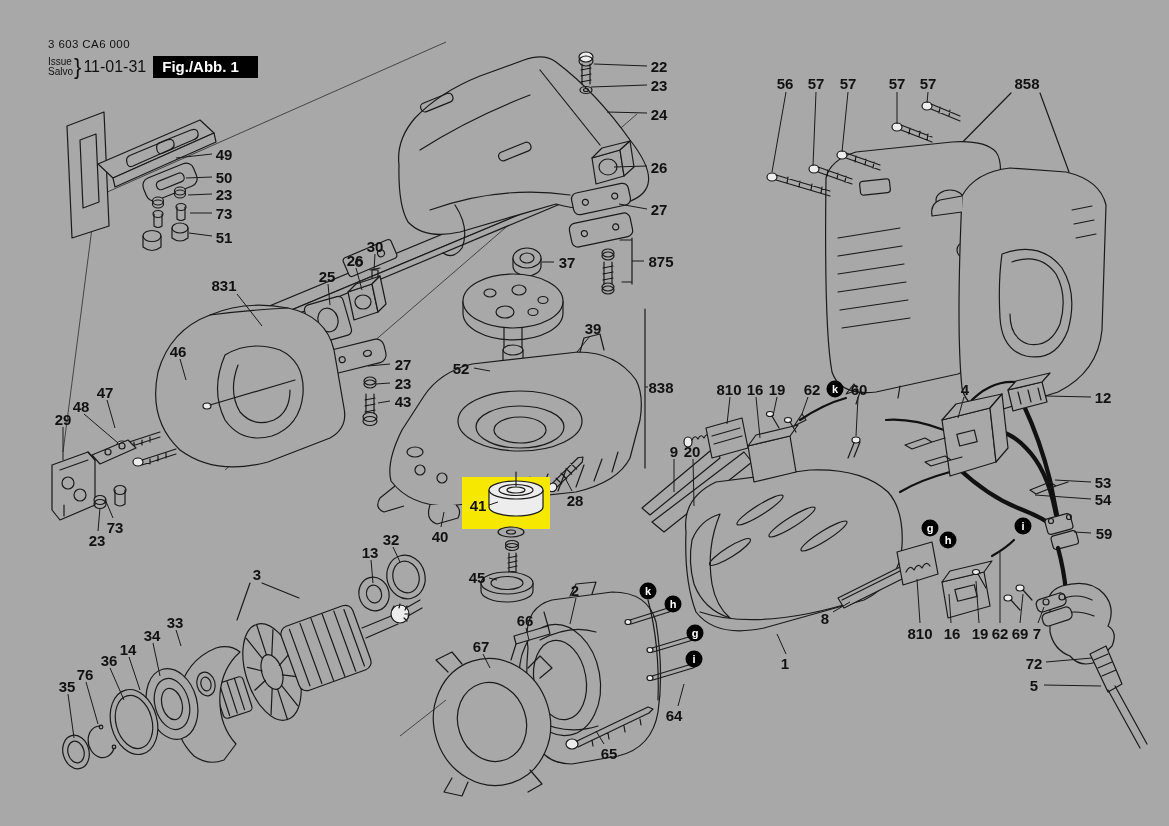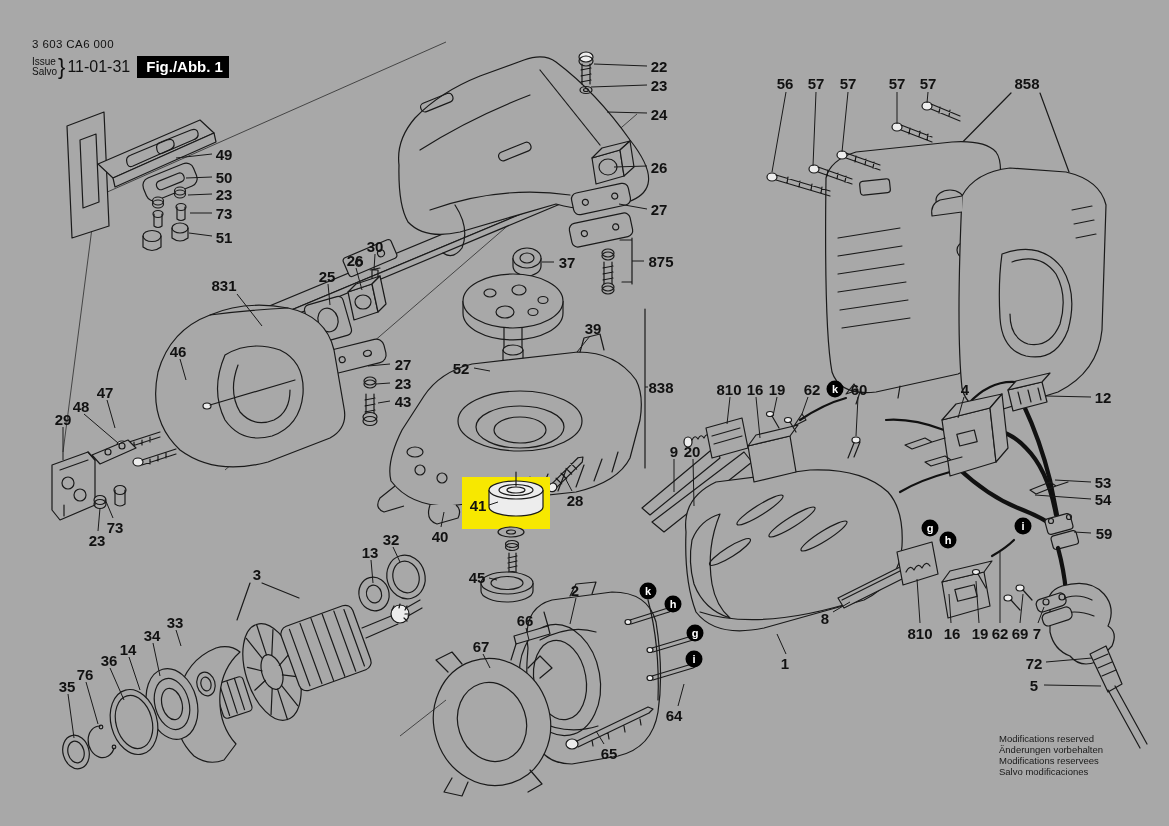--- a/index.html
+++ b/index.html
@@ -8,27 +8,27 @@
   svg *{vector-effect:non-scaling-stroke;}
   .ln{stroke:#1a1a1a;stroke-width:1.2;fill:none;stroke-linejoin:round;stroke-linecap:round;}
   .fl{stroke:#1a1a1a;stroke-width:1.2;fill:#a8a8a8;stroke-linejoin:round;}
   .fw{stroke:#1a1a1a;stroke-width:1.2;fill:#ededed;stroke-linejoin:round;}
   .thin{stroke:#1a1a1a;stroke-width:0.7;fill:none;}
   .cable{stroke:#111;stroke-width:4.2;fill:none;stroke-linecap:round;}
   .wire{stroke:#111;stroke-width:2.2;fill:none;stroke-linecap:round;}
   .callout{font:bold 15px "Liberation Sans",sans-serif;fill:#111;}
   .badge-t{font:bold 11px "Liberation Sans",sans-serif;fill:#fff;}
   .leader{stroke:#1a1a1a;stroke-width:1;fill:none;}
-  #title-block{position:absolute;left:32px;top:38px;color:#111;}
+  #title-block{position:absolute;left:48px;top:38px;color:#111;}
   #pn{font-size:11.5px;letter-spacing:.4px;}
   #issue-row{display:flex;align-items:center;margin-top:4px;}
   #issue-words{font-size:10px;line-height:10px;}
   #brace{font-size:22px;font-weight:400;margin:0 2px 0 1px;}
   #date{font-size:16px;margin-right:7px;}
-  #fig-box{background:#000;color:#fff;font-weight:bold;font-size:15px;padding:2px 6px 3px 9px;}
+  #fig-box{background:#000;color:#fff;font-weight:bold;font-size:15px;padding:2px 19px 3px 9px;}
   #footer{position:absolute;left:999px;top:733px;color:#1a1a1a;font-size:9.5px;line-height:11px;}
 </style>
 </head>
 <body>
 
 <div id="stage">
 
   <svg id="art" width="1169" height="826" viewBox="0 0 1169 826">
 
     <g>
@@ -635,20 +635,14 @@
       <div id="issue-words">
         <div>Issue</div>
         <div>Salvo</div>
       </div>
       <div id="brace">}</div>
       <div id="date">11-01-31</div>
       <div id="fig-box">Fig./Abb. 1</div>
     </div>
   </div>
 
-  <div id="footer">
-    <div>Modifications reserved</div>
-    <div>Änderungen vorbehalten</div>
-    <div>Modifications reservees</div>
-    <div>Salvo modificaciones</div>
-  </div>
 
 </div>
 
 </body></html>

